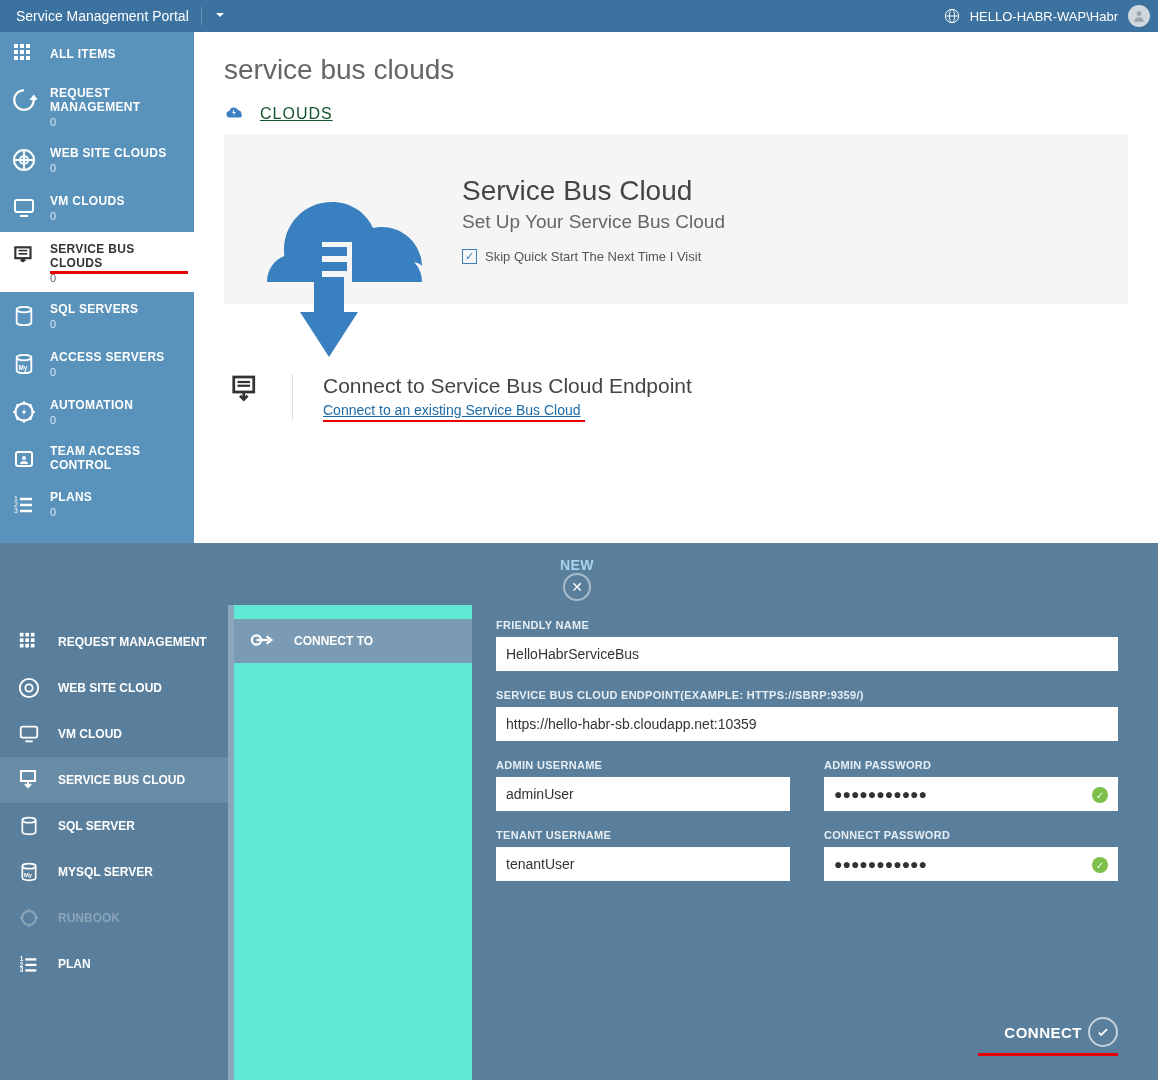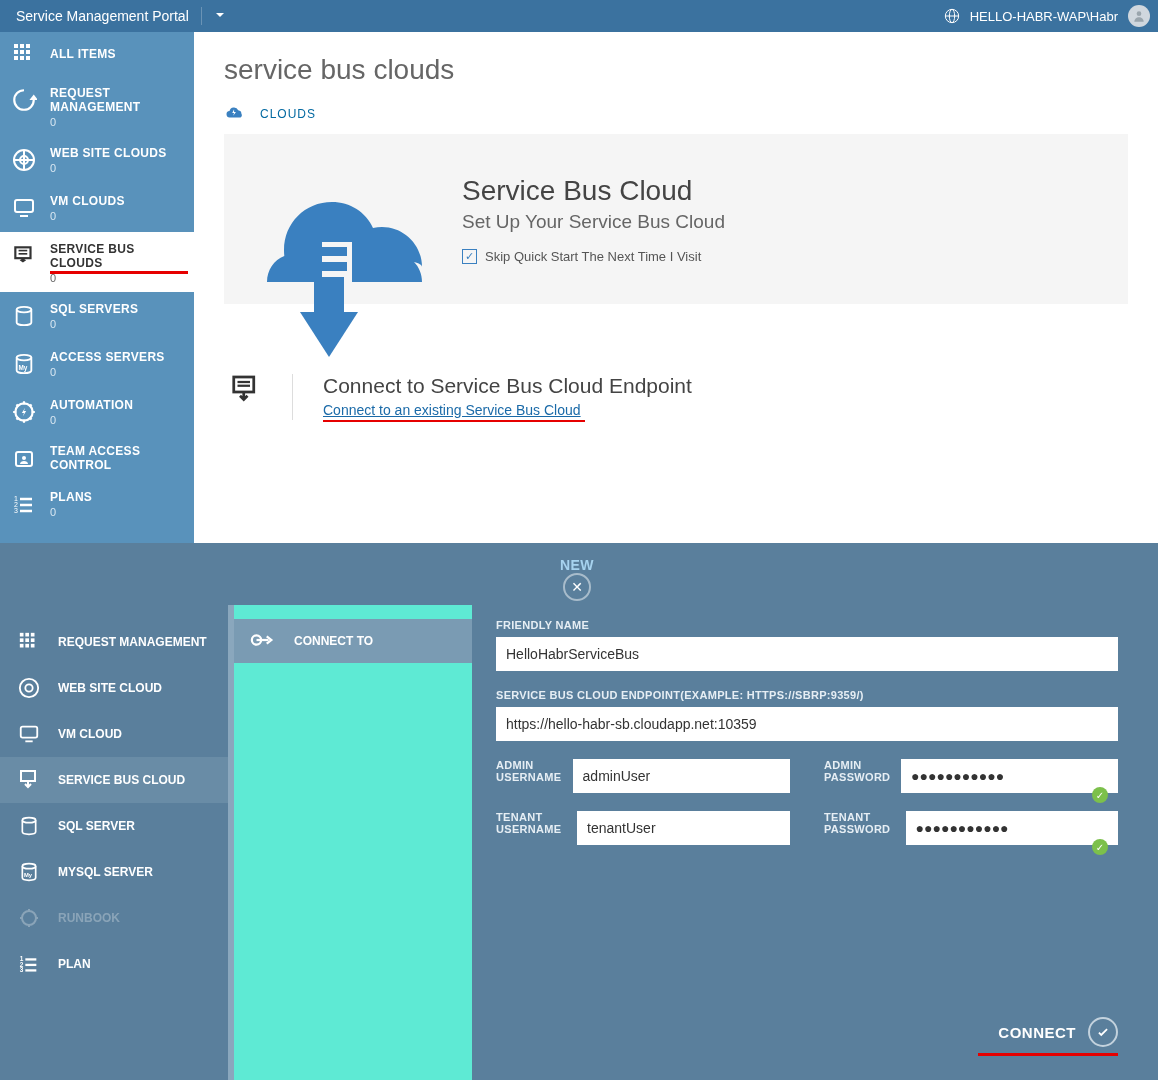--- a/index.html
+++ b/index.html
@@ -26,21 +26,21 @@
   .sidebar-item.active .sb-count { color:#666; }
   .sidebar-item.active .sb-label { position:relative; }
   .sidebar-item.active .sb-label::after { content:""; position:absolute; left:0; right:-4px; bottom:-4px; height:3px; background:#e60000; }
   .sb-icon { width: 28px; height: 28px; flex: 0 0 28px; display:flex;align-items:center;justify-content:center; }
 
   
   .main { position: absolute; top: 32px; left: 194px; right: 0; height: 511px; background: #fff; padding: 22px 30px; overflow:hidden; }
   .page-title { font-size: 28px; font-weight: 300; color: #666; margin-bottom: 18px; }
   .tabs-row { display:flex; align-items:center; gap:14px; margin-bottom: 10px; }
   .tab-icon { color:#3a80c0; }
-  .tab-label { font-size: 12px; letter-spacing: 1px; color: #0369a1; }
+  .tab-label { font-size: 16px; letter-spacing: 1px; color: #14532d; text-decoration: underline; }
   
   .hero { background: #f5f5f5; padding: 20px 28px 20px 28px; display:flex; align-items:center; gap:40px; min-height:170px; position:relative; }
   .hero-icon { width: 170px; height: 170px; position:relative; margin-bottom:-55px; }
   .hero-text h2 { font-size: 28px; font-weight: 300; color:#444; }
   .hero-text p { font-size: 19px; color:#666; margin-top:4px; font-weight:300; }
   .hero-check { display:flex; align-items:center; gap:8px; margin-top:16px; font-size:13px; color:#555; }
   .hero-check .cbx { width:15px;height:15px;border:1.5px solid #3a80c0; display:flex;align-items:center;justify-content:center;color:#3a80c0;font-size:11px;}
   
   .connect-section { display:flex; gap:30px; margin-top:70px; padding-left:6px; }
   .cs-icon { width:32px; height:40px; color:#333; }
@@ -64,25 +64,25 @@
   
   .d-col2 { width:244px; background:#5eead4; position:relative; padding-top:14px; }
   .d-col2::before { content:""; position:absolute; left:0; top:0; bottom:0; width:6px; background:#8aa7bd; }
   .d-col2 .d-item { display:flex; align-items:center; gap:18px; padding:10px 18px 10px 22px; font-size:12px; font-weight:700; cursor:pointer; min-height:44px; }
   .d-col2 .d-item.active { background:#7a9bb3; }
   
   .d-col3 { flex:1; padding: 14px 40px 14px 24px; position:relative; }
   .field-label { font-size:11px; font-weight:600; letter-spacing:0.3px; margin-bottom:6px; color:#e6eef4; }
   .field-input { width:100%; height:34px; background:#fff; border:none; padding:0 10px; font-size:14px; color:#333; margin-bottom:18px; }
   .field-row { display:flex; gap:34px; }
-  .field-half { flex:1; display:flex; flex-direction:row; position:relative; }
+  .field-half { flex:1; display:flex; flex-direction:column; position:relative; }
   .valid-mark { position:absolute; right:10px; top:28px; width:16px;height:16px;border-radius:50%;background:#7cc04b;display:flex;align-items:center;justify-content:center;color:#fff;font-size:10px;}
   
   .drawer-footer { position:absolute; right:40px; bottom:24px; display:flex;flex-direction:column;align-items:flex-end; }
-  .connect-btn { display:flex; align-items:center; gap:12px; cursor:pointer; }
+  .connect-btn { display:flex; align-items:center; gap:6px; cursor:pointer; }
   .connect-btn span { font-size:15px; font-weight:600; letter-spacing:0.5px; }
   .connect-circle { width:30px;height:30px;border-radius:50%;border:2px solid #c3d2dd;display:flex;align-items:center;justify-content:center;}
   .connect-underline { height:3px; width:140px; background:#e60000; margin-top:6px; }
 
   
   .wf { fill:#fff; } .bf { fill:#3a80c0; }
 </style>
 </head>
 <body>
 
@@ -427,21 +427,21 @@
           <span class="valid-mark">✓</span>
         </div>
       </div>
       
       <div class="field-row">
         <div class="field-half">
           <div class="field-label">TENANT USERNAME</div>
           <input class="field-input" value="tenantUser" style="">
         </div>
         <div class="field-half">
-          <div class="field-label">TENANT PASSWORD</div>
+          <div class="field-label">CONNECT PASSWORD</div>
           <input class="field-input" value="●●●●●●●●●●●" style="">
           <span class="valid-mark">✓</span>
         </div>
       </div>
       
       <div class="drawer-footer">
         <div class="connect-btn">
           <span>CONNECT</span>
           <span class="connect-circle">
               <svg width="14" height="14" viewBox="0 0 24 24">

